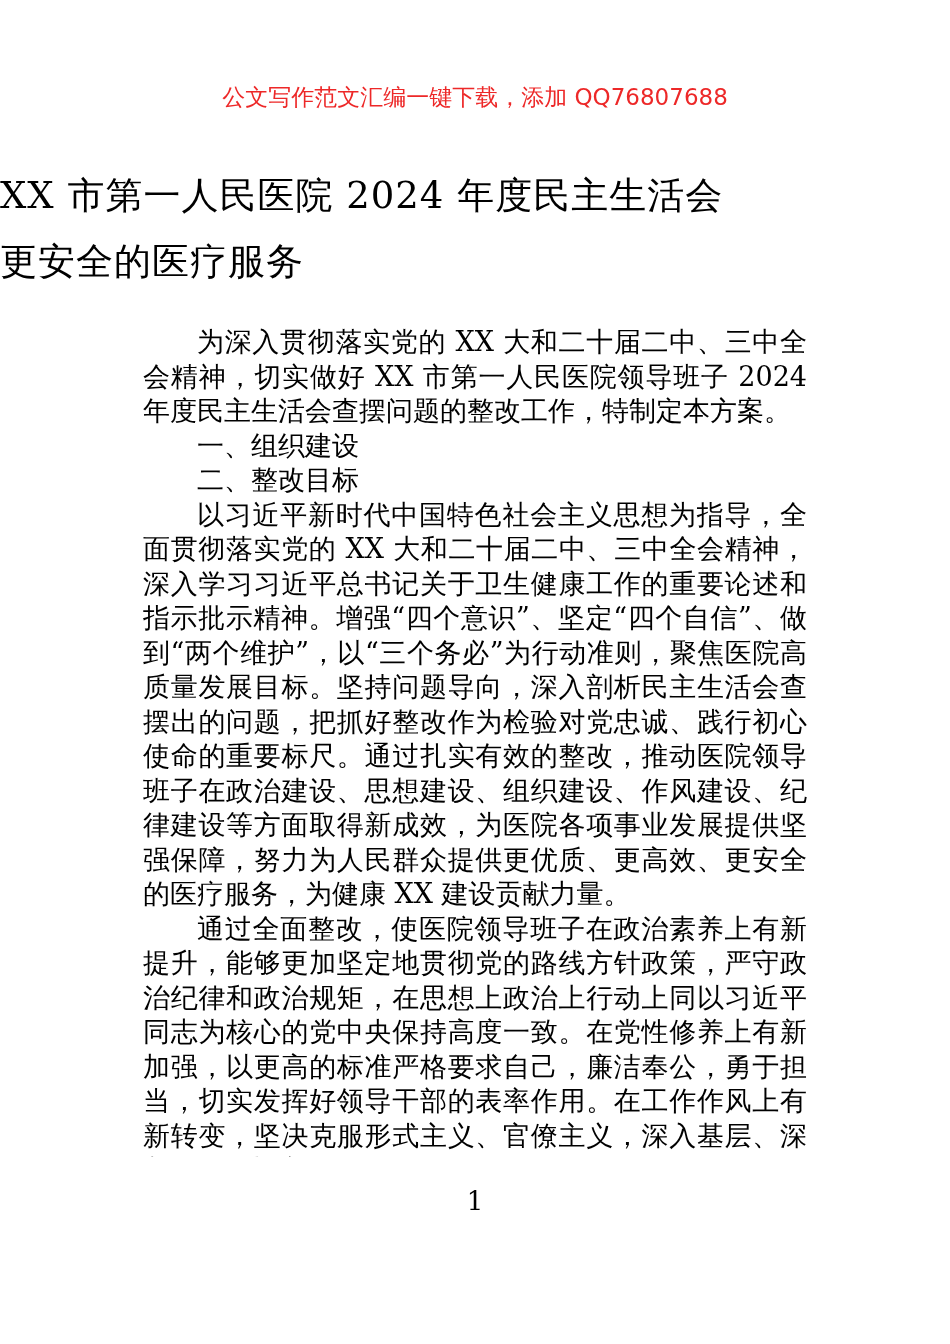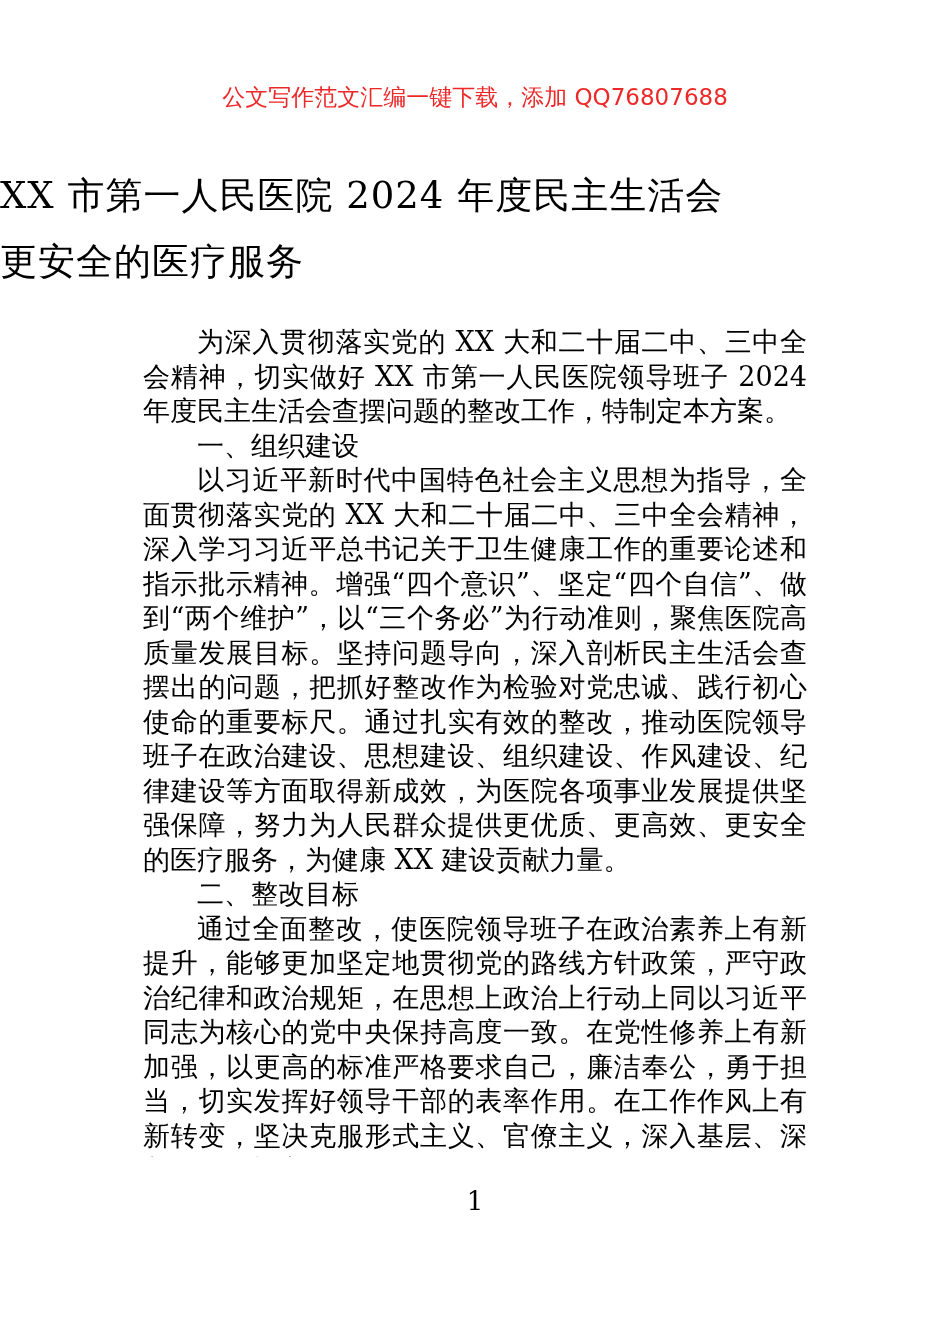--- a/index.html
+++ b/index.html
@@ -71,20 +71,20 @@
   <div class="notice" style="color: rgb(237, 40, 40);">公文写作范文汇编一键下载，添加 QQ76807688</div>
 
   <div class="title-block">
     <div>XX 市第一人民医院 2024 年度民主生活会</div>
     <div>更安全的医疗服务</div>
   </div>
 
   <div class="doc-body" id="doc-body">
       <p class="para paragraph">为深入贯彻落实党的 XX 大和二十届二中、三中全会精神，切实做好 XX 市第一人民医院领导班子 2024 年度民主生活会查摆问题的整改工作，特制定本方案。</p>
       <p class="para heading">一、组织建设</p>
+      <p class="para heading">二、整改目标</p>
       <p class="para paragraph">以习近平新时代中国特色社会主义思想为指导，全面贯彻落实党的 XX 大和二十届二中、三中全会精神，深入学习习近平总书记关于卫生健康工作的重要论述和指示批示精神。增强“四个意识”、坚定“四个自信”、做到“两个维护”，以“三个务必”为行动准则，聚焦医院高质量发展目标。坚持问题导向，深入剖析民主生活会查摆出的问题，把抓好整改作为检验对党忠诚、践行初心使命的重要标尺。通过扎实有效的整改，推动医院领导班子在政治建设、思想建设、组织建设、作风建设、纪律建设等方面取得新成效，为医院各项事业发展提供坚强保障，努力为人民群众提供更优质、更高效、更安全的医疗服务，为健康 XX 建设贡献力量。</p>
-      <p class="para heading">二、整改目标</p>
       <p class="para paragraph">通过全面整改，使医院领导班子在政治素养上有新提升，能够更加坚定地贯彻党的路线方针政策，严守政治纪律和政治规矩，在思想上政治上行动上同以习近平同志为核心的党中央保持高度一致。在党性修养上有新加强，以更高的标准严格要求自己，廉洁奉公，勇于担当，切实发挥好领导干部的表率作用。在工作作风上有新转变，坚决克服形式主义、官僚主义，深入基层、深入群众，切实解</p>
     </div>
 
   <div class="page-number">1</div>
 
 </div>
 
 </body></html>

